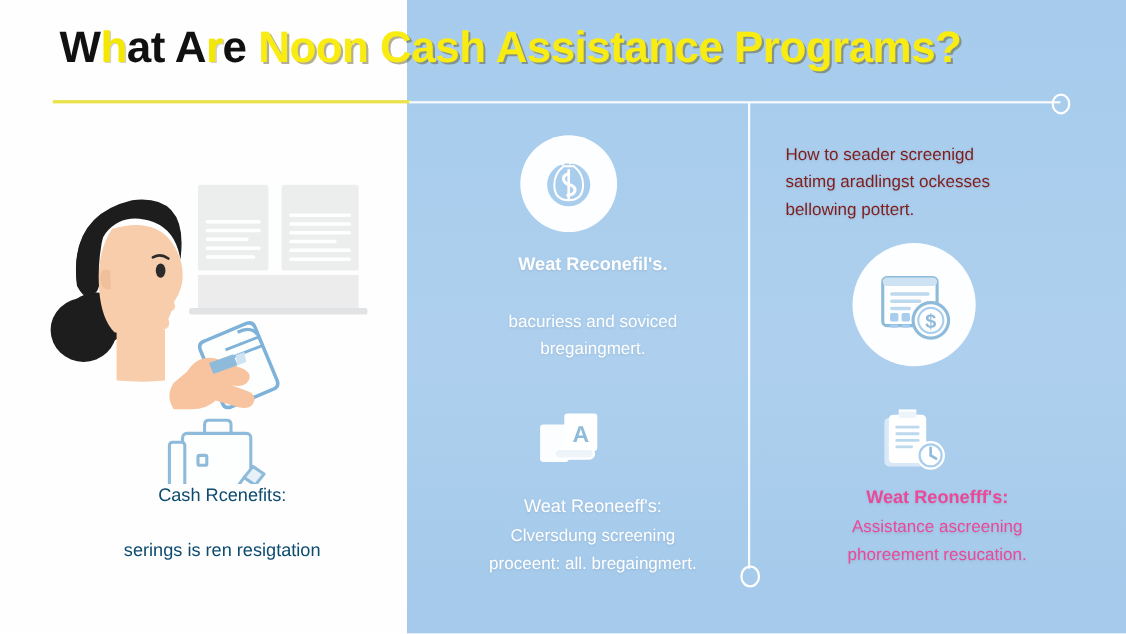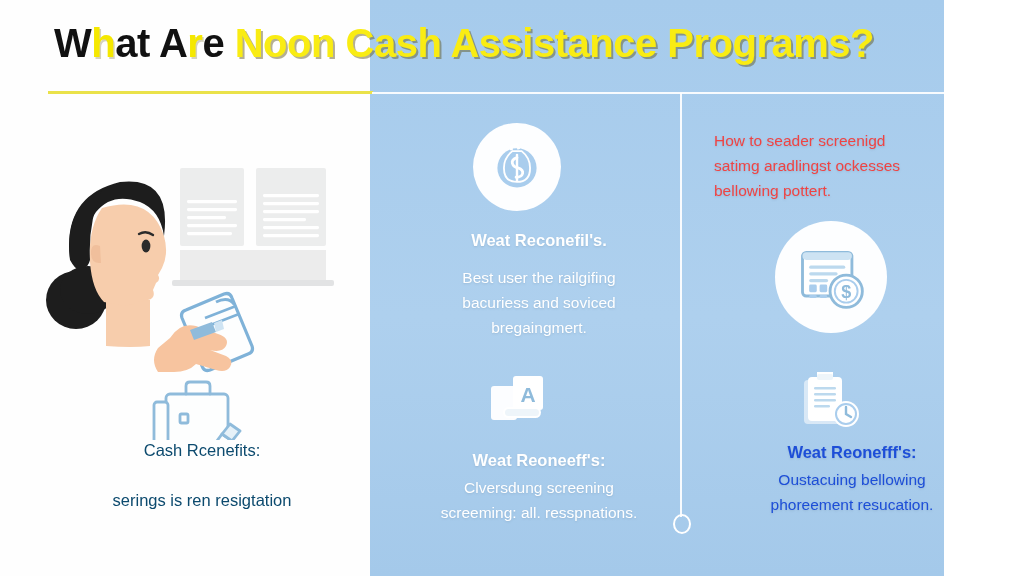--- a/index.html
+++ b/index.html
@@ -8,21 +8,21 @@
   }
   body {
     width: 1024px;
     height: 576px;
     overflow: hidden;
     font-family: "Liberation Sans", sans-serif;
     background: #ffffff;
   }
   #canvas {
     position: relative;
-    width: 944px;
+    width: 1024px;
     height: 576px;
     overflow: hidden;
   }
   
   .bg-left {
     position: absolute;
     left: 0; top: 0;
     width: 370px; height: 576px;
     background: #fefefe;
   }
@@ -136,54 +136,54 @@
     text-align: center;
     color: #ffffff;
     font-size: 15.5px;
     line-height: 25px;
     text-shadow: 0 1px 2px rgba(120,150,175,0.35);
   }
   .mid-top .hd {
     display: block;
     font-weight: bold;
     font-size: 16.5px;
-    margin-bottom: 12px;
+    margin-bottom: 2px;
   }
   .mid-bottom {
     left: 404px;
     top: 448px;
     width: 270px;
     text-align: center;
     color: #ffffff;
     font-size: 15.5px;
     line-height: 25px;
     text-shadow: 0 1px 2px rgba(120,150,175,0.35);
   }
   .mid-bottom .hd {
     display: block;
-    font-weight: bold;
+    font-weight: normal;
     font-size: 16.5px;
     margin-bottom: 2px;
   }
   .right-top {
     left: 714px;
     top: 128px;
     width: 265px;
     text-align: left;
-    color: #ef4444;
+    color: #7f1d1d;
     font-size: 15.5px;
     line-height: 25px;
     text-shadow: 0 1px 2px rgba(120,150,175,0.35);
   }
   .right-bottom {
     left: 712px;
     top: 440px;
     width: 280px;
     text-align: center;
-    color: #1d4ed8;
+    color: #ec4899;
     font-size: 15.5px;
     line-height: 25px;
     text-shadow: 0 1px 2px rgba(120,150,175,0.35);
   }
   .right-bottom .hd {
     display: block;
     font-weight: bold;
     font-size: 16.5px;
     margin-bottom: 2px;
   }
@@ -334,39 +334,39 @@
       <circle cx="30" cy="31" r="21" fill="#a9cded"></circle>
       <path d="M24,12 L24,8 L30,6 L32,11" fill="none" stroke="#ffffff" stroke-width="3" stroke-linejoin="round"></path>
       <path d="M25,13 Q16,20 16,31 Q16,46 30,46 Q44,46 44,31 Q44,20 35,13 Z" fill="none" stroke="#ffffff" stroke-width="2"></path>
       <path d="M30,20 q-6,2 -5,6 q1,4 6,5 q6,2 5,6 q-1,4 -7,4" fill="none" stroke="#ffffff" stroke-width="3" stroke-linecap="round"></path>
       <path d="M30,17 L30,45" stroke="#ffffff" stroke-width="2.6" stroke-linecap="round"></path>
     </svg>
   </div>
 
   <div class="txt-block mid-top">
     <span class="hd">Weat Reconefil's.</span>
-    <span>Best user the railgifing</span><br>
+    <br>
     <span>bacuriess and soviced</span><br>
     <span>bregaingmert.</span>
   </div>
 
   <div class="icon-plain icon-cards">
     <svg viewBox="0 0 62 54" width="62" height="54">
       <rect x="4" y="12" width="26" height="34" rx="3" fill="#ffffff" opacity="0.96"></rect>
       <rect x="26" y="2" width="30" height="34" rx="3" fill="#ffffff"></rect>
       <text x="41" y="28" text-anchor="middle" font-family="Liberation Sans, sans-serif" font-size="21" font-weight="bold" fill="#8fbbdb">A</text>
       <rect x="16" y="33" width="38" height="11" rx="5.5" fill="#ffffff"></rect>
       <rect x="18" y="35" width="34" height="7" rx="3.5" fill="#eef5fa"></rect>
     </svg>
   </div>
 
   <div class="txt-block mid-bottom">
     <span class="hd">Weat Reoneeff's:</span>
     <span>Clversdung screening</span><br>
-    <span>screeming: all. resspnations.</span>
+    <span>proceent: all. bregaingmert.</span>
   </div>
 
   <div class="txt-block right-top">
     <span>How to seader screenigd</span><br>
     <span>satimg aradlingst ockesses</span><br>
     <span>bellowing pottert.</span>
   </div>
 
   <div class="icon-circle icon-invoice">
     <svg viewBox="0 0 80 80" width="76" height="76">
@@ -402,17 +402,17 @@
         <rect x="16" y="33" width="16" height="2.6" rx="1.3"></rect>
       </g>
       <circle cx="48" cy="42" r="13" fill="#ffffff"></circle>
       <circle cx="48" cy="42" r="10" fill="none" stroke="#a9cded" stroke-width="2"></circle>
       <path d="M48,35 L48,42 L53,45" fill="none" stroke="#8fbbdb" stroke-width="2.4" stroke-linecap="round"></path>
     </svg>
   </div>
 
   <div class="txt-block right-bottom">
     <span class="hd">Weat Reonefff's:</span>
-    <span>Oustacuing bellowing</span><br>
+    <span>Assistance ascreening</span><br>
     <span>phoreement resucation.</span>
   </div>
 
 </div>
 
 </body></html>

